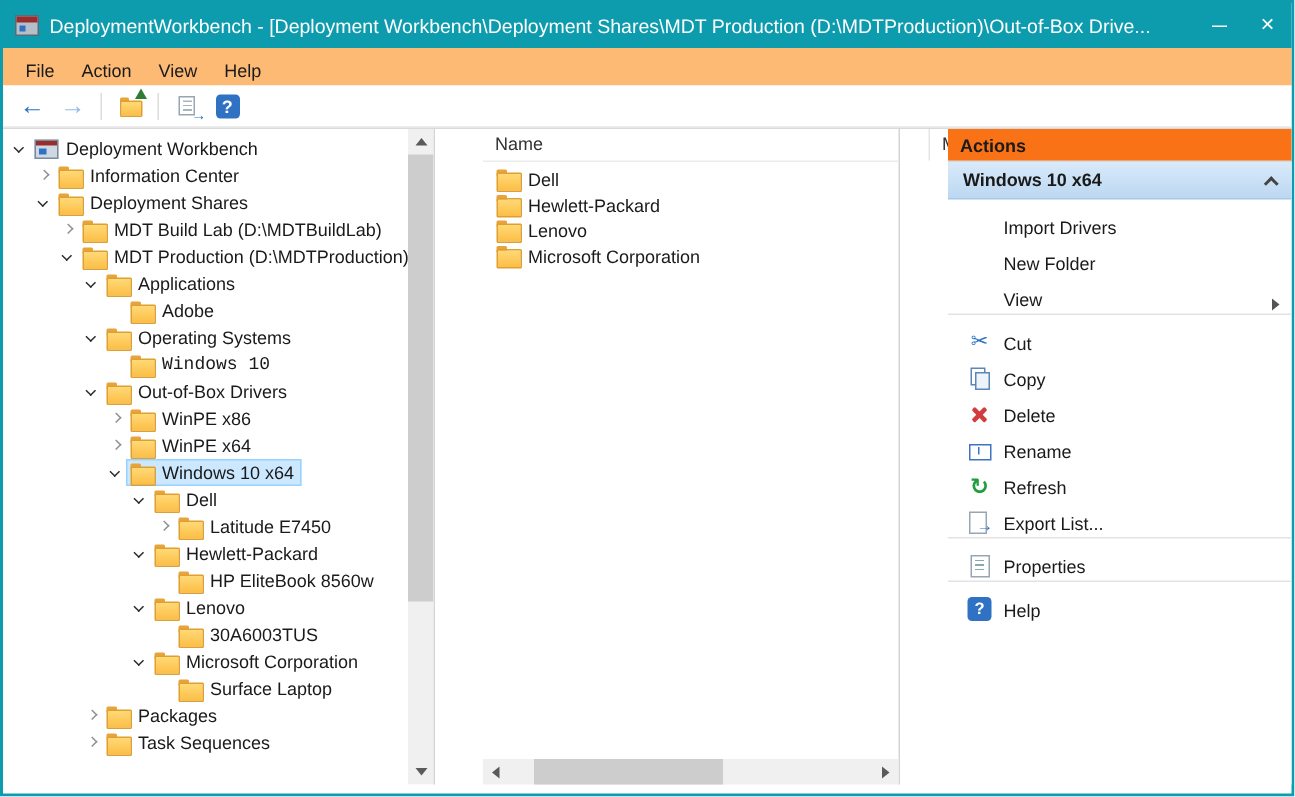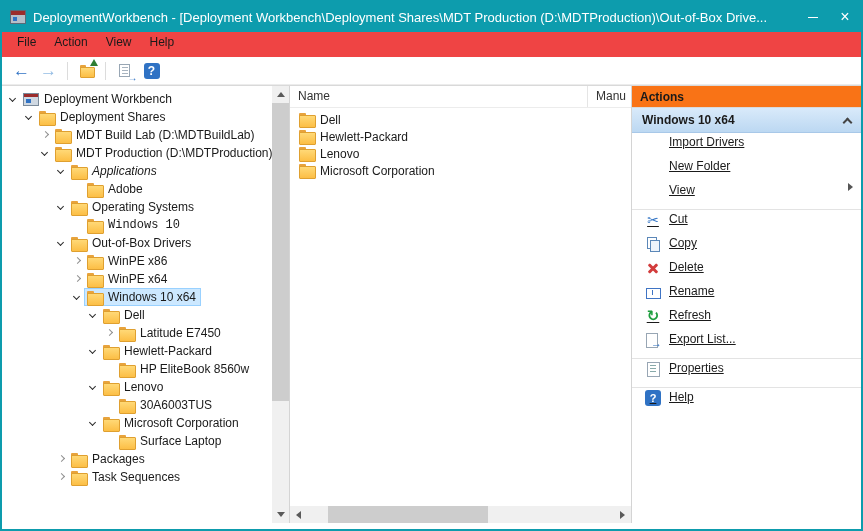--- a/index.html
+++ b/index.html
@@ -11,41 +11,41 @@
   .titlebar { height:30px; background:#0d9cad; color:#fff; display:flex; align-items:center; padding-left:8px; flex:none; }
   .app-icon { width:16px; height:14px; position:relative; background:#b5bfc9; border:1px solid #5a6a78; margin-right:7px; flex:none; }
   .app-icon::before { content:""; position:absolute; left:0; right:0; top:0; height:4px; background:#9b2c2c; }
   .app-icon::after { content:""; position:absolute; left:2px; top:6px; width:4px; height:4px; background:#2f72c4; }
   .title-text { flex:1; white-space:nowrap; overflow:hidden; font-size:13px; }
   .cap-btn { width:32px; height:30px; display:flex; align-items:center; justify-content:center; color:#fff; flex:none; cursor:default; }
   .min-glyph { width:10px; height:0; border-bottom:1px solid #fff; display:inline-block; }
   .close-glyph { font-size:16px; line-height:1; }
 
   
-  .menubar { height:25px; background:#ef4444; display:flex; align-items:flex-start; padding-left:6px; flex:none; }
+  .menubar { height:25px; background:#fdba74; display:flex; align-items:flex-end; padding-left:6px; flex:none; }
   .menu-item { padding:3px 9px; }
   .toolbar { height:28px; background:#fff; border-bottom:1px solid #ececec; display:flex; align-items:center; padding-left:6px; flex:none; }
   .tool-btn { width:27px; height:24px; display:flex; align-items:center; justify-content:center; }
   .tool-sep { width:1px; height:18px; background:#dcdcdc; margin:0 5px; }
   .tbi { position:relative; width:20px; height:18px; display:flex; align-items:center; justify-content:center; }
   .tbi-back::before { content:"\2190"; color:#2f72c4; font-weight:bold; font-size:17px; }
   .tbi-forward::before { content:"\2192"; color:#93bce4; font-weight:bold; font-size:17px; }
   .mini-folder { position:relative; width:14px; height:11px; }
   .mini-folder::before { content:""; position:absolute; left:0; top:0; width:6px; height:3px; background:#e8a33d; border-radius:1px 1px 0 0; }
   .mini-folder::after { content:""; position:absolute; left:0; top:2px; width:13px; height:9px; background:linear-gradient(#ffd977,#fcbe45); border:1px solid #dfa030; border-radius:1px; }
   .up-arrow { position:absolute; right:-1px; top:-3px; width:0; height:0; border-left:4px solid transparent; border-right:4px solid transparent; border-bottom:7px solid #2e7d32; }
   .doc-page { position:relative; width:11px; height:13px; background:#fff; border:1px solid #98a6b4; }
   .doc-page::before { content:""; position:absolute; left:2px; top:2px; width:6px; height:8px;
     background:repeating-linear-gradient(to bottom,#a8b4c0 0 1px,transparent 1px 3px); }
   .doc-arrow { position:absolute; right:-3px; bottom:-3px; color:#2f72c4; font-size:10px; font-weight:bold; }
   .tbi-help { background:#2f72c4; border-radius:3px; width:16px; height:16px; color:#fff; font-weight:bold; font-size:12px; }
   .tbi-help::before { content:"?"; }
 
   
-  .main { flex:1; display:flex; border-top:1px solid #d9d9d9; min-height:0; margin-bottom:6px; }
+  .main { flex:1; display:flex; border-top:1px solid #d9d9d9; min-height:0; margin-bottom:6px;gap:32px; }
 
   
   .tree-pane { width:288px; flex:none; position:relative; border-right:1px solid #d4d4d4; overflow:hidden; }
   .tree-view { height:100%; margin-right:17px; padding:4px 0 0 2px; overflow:hidden; }
   .tree-row { height:18px; display:flex; align-items:center; white-space:nowrap; }
   .chev { width:12px; height:12px; flex:none; position:relative; margin-right:1px; }
   .chev.collapsed::before { content:""; position:absolute; top:3px; left:4px; width:4px; height:4px;
     border-right:1px solid #8f8f8f; border-bottom:1px solid #8f8f8f; transform:rotate(-45deg); }
   .chev.expanded::before { content:""; position:absolute; top:3px; left:3px; width:4px; height:4px;
     border-right:1px solid #2b2b2b; border-bottom:1px solid #2b2b2b; transform:rotate(45deg); }
@@ -81,21 +81,21 @@
   .list-body { flex:1; overflow:hidden; padding-top:3px; }
   .list-row { height:17px; display:flex; align-items:center; padding-left:9px; white-space:nowrap; }
 
   
   .actions-pane { width:229px; flex:none; display:flex; flex-direction:column; background:#fff; }
   .actions-title { height:22px; line-height:22px; background:#f97316; border-bottom:1px solid #d9d9d9; font-weight:bold; padding-left:8px; flex:none; }
   .group-header { height:25px; background:linear-gradient(#d9eafa,#bcd8f2); border-bottom:1px solid #a8c8e8;
     display:flex; align-items:center; padding:0 10px; font-weight:bold; flex:none; }
   .chev-up { margin-left:auto; width:7px; height:7px; border-left:2px solid #444; border-top:2px solid #444; transform:rotate(45deg); margin-top:4px; }
   .actions-list { flex:1; overflow:hidden; padding-top:2px; }
-  .action-row { height:24px; display:flex; align-items:flex-start; padding:0 8px 0 13px;text-decoration:underline; }
+  .action-row { height:24px; display:flex; align-items:flex-end; padding:0 8px 0 13px; }
   .action-sep { height:1px; background:#e3e3e3; margin:2px 0; }
   .ai { width:16px; height:16px; margin-right:8px; flex:none; position:relative; display:flex; align-items:center; justify-content:center; }
   .ai-cut::before { content:"\2702"; color:#2f72c4; font-size:14px; font-family:"DejaVu Sans",sans-serif; }
   .ai-copy::before { content:""; position:absolute; left:2px; top:1px; width:8px; height:10px; border:1px solid #5b87b8; background:#fff; }
   .ai-copy::after { content:""; position:absolute; left:5px; top:4px; width:8px; height:10px; border:1px solid #5b87b8; background:#eef4fb; }
   .ai-delete::before, .ai-delete::after { content:""; position:absolute; left:2px; top:7px; width:12px; height:3px; background:#d23c3c; border-radius:1px; }
   .ai-delete::before { transform:rotate(45deg); }
   .ai-delete::after { transform:rotate(-45deg); }
   .ai-rename::before { content:""; position:absolute; left:1px; top:4px; width:13px; height:9px; border:1px solid #3f74c4; background:#fff; }
   .ai-rename::after { content:""; position:absolute; left:7px; top:6px; width:1px; height:5px; background:#3f74c4; }
@@ -161,41 +161,48 @@
     <div class="tree-pane">
       <div class="tree-view">
           <div class="tree-row" style="padding-left: 3px;">
             <span class="chev expanded"></span>
             <span class="row-inner">
               <span class="wb-icon"></span>
               <span class="tree-label">Deployment Workbench</span>
             </span>
           </div>
           <div class="tree-row" style="padding-left: 19px;">
+            <span class="chev collapsed"></span>
+            <span class="row-inner">
+              <span class="folder-icon"></span>
+              <span class="tree-label">Information Center</span>
+            </span>
+          </div>
+          <div class="tree-row" style="padding-left: 19px;">
             <span class="chev expanded"></span>
             <span class="row-inner">
               <span class="folder-icon"></span>
               <span class="tree-label">Deployment Shares</span>
             </span>
           </div>
           <div class="tree-row" style="padding-left: 35px;">
             <span class="chev collapsed"></span>
             <span class="row-inner">
               <span class="folder-icon"></span>
               <span class="tree-label">MDT Build Lab (D:\MDTBuildLab)</span>
             </span>
           </div>
           <div class="tree-row" style="padding-left: 35px;">
             <span class="chev expanded"></span>
             <span class="row-inner">
               <span class="folder-icon"></span>
               <span class="tree-label">MDT Production (D:\MDTProduction)</span>
             </span>
           </div>
-          <div class="tree-row" style="padding-left: 51px; font-style: italic;">
+          <div class="tree-row" style="padding-left: 51px;">
             <span class="chev expanded"></span>
             <span class="row-inner">
               <span class="folder-icon"></span>
               <span class="tree-label">Applications</span>
             </span>
           </div>
           <div class="tree-row" style="padding-left: 67px;">
             <span class="chev leaf"></span>
             <span class="row-inner">
               <span class="folder-icon"></span>

